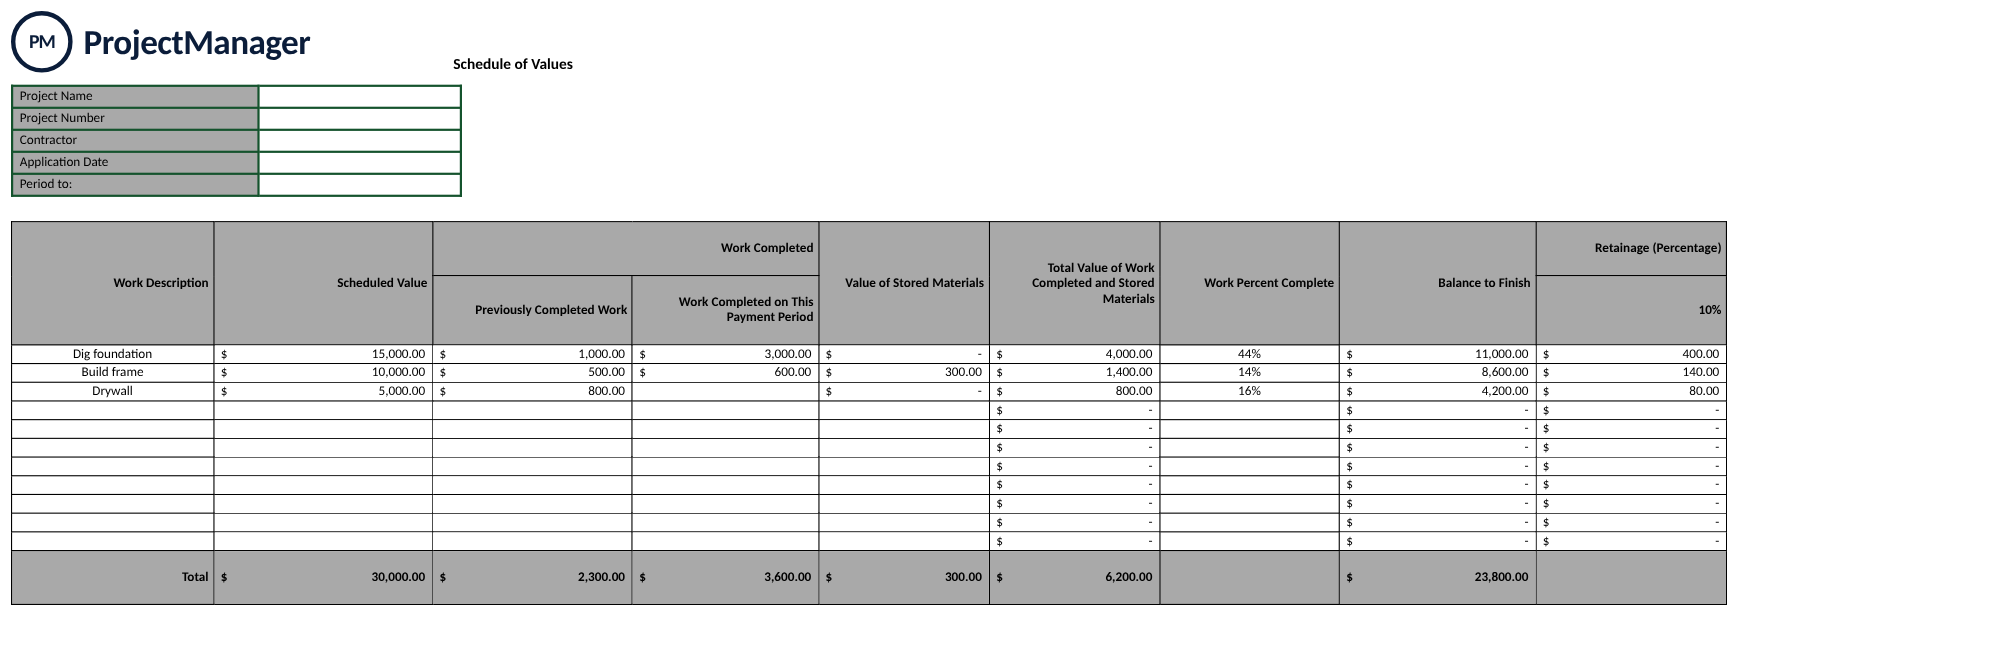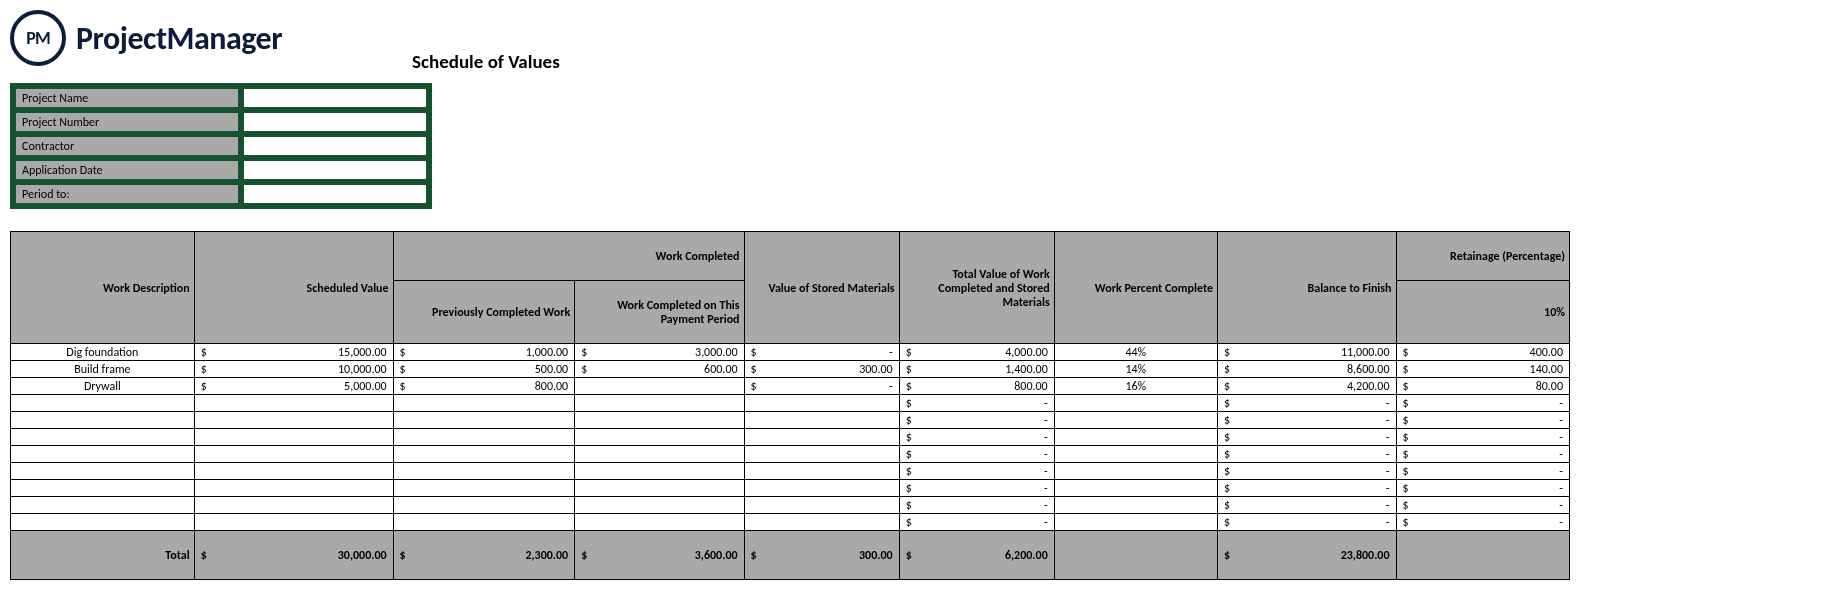--- a/index.html
+++ b/index.html
@@ -34,30 +34,30 @@
     letter-spacing: -1px;
   }
   .brand {
     font-size: 32px;
     font-weight: 700;
     color: #0b1d3a;
     letter-spacing: -0.5px;
   }
   .title {
     font-weight: 700;
-    font-size: 19px;
+    font-size: 14px;
     margin-top: 40px;
     margin-left: 130px;
   }
   .info-table {
     border-collapse: collapse;
     margin-top: 6px;
   }
   .info-table td {
-    border: 6px solid #14532d;
+    border: 2px solid #14532d;
     padding: 1px 6px;
     height: 16px;
     font-size: 12px;
   }
   .info-label {
     background: #a9a9a9;
     width: 210px;
   }
   .info-value {
     background: #fff;

